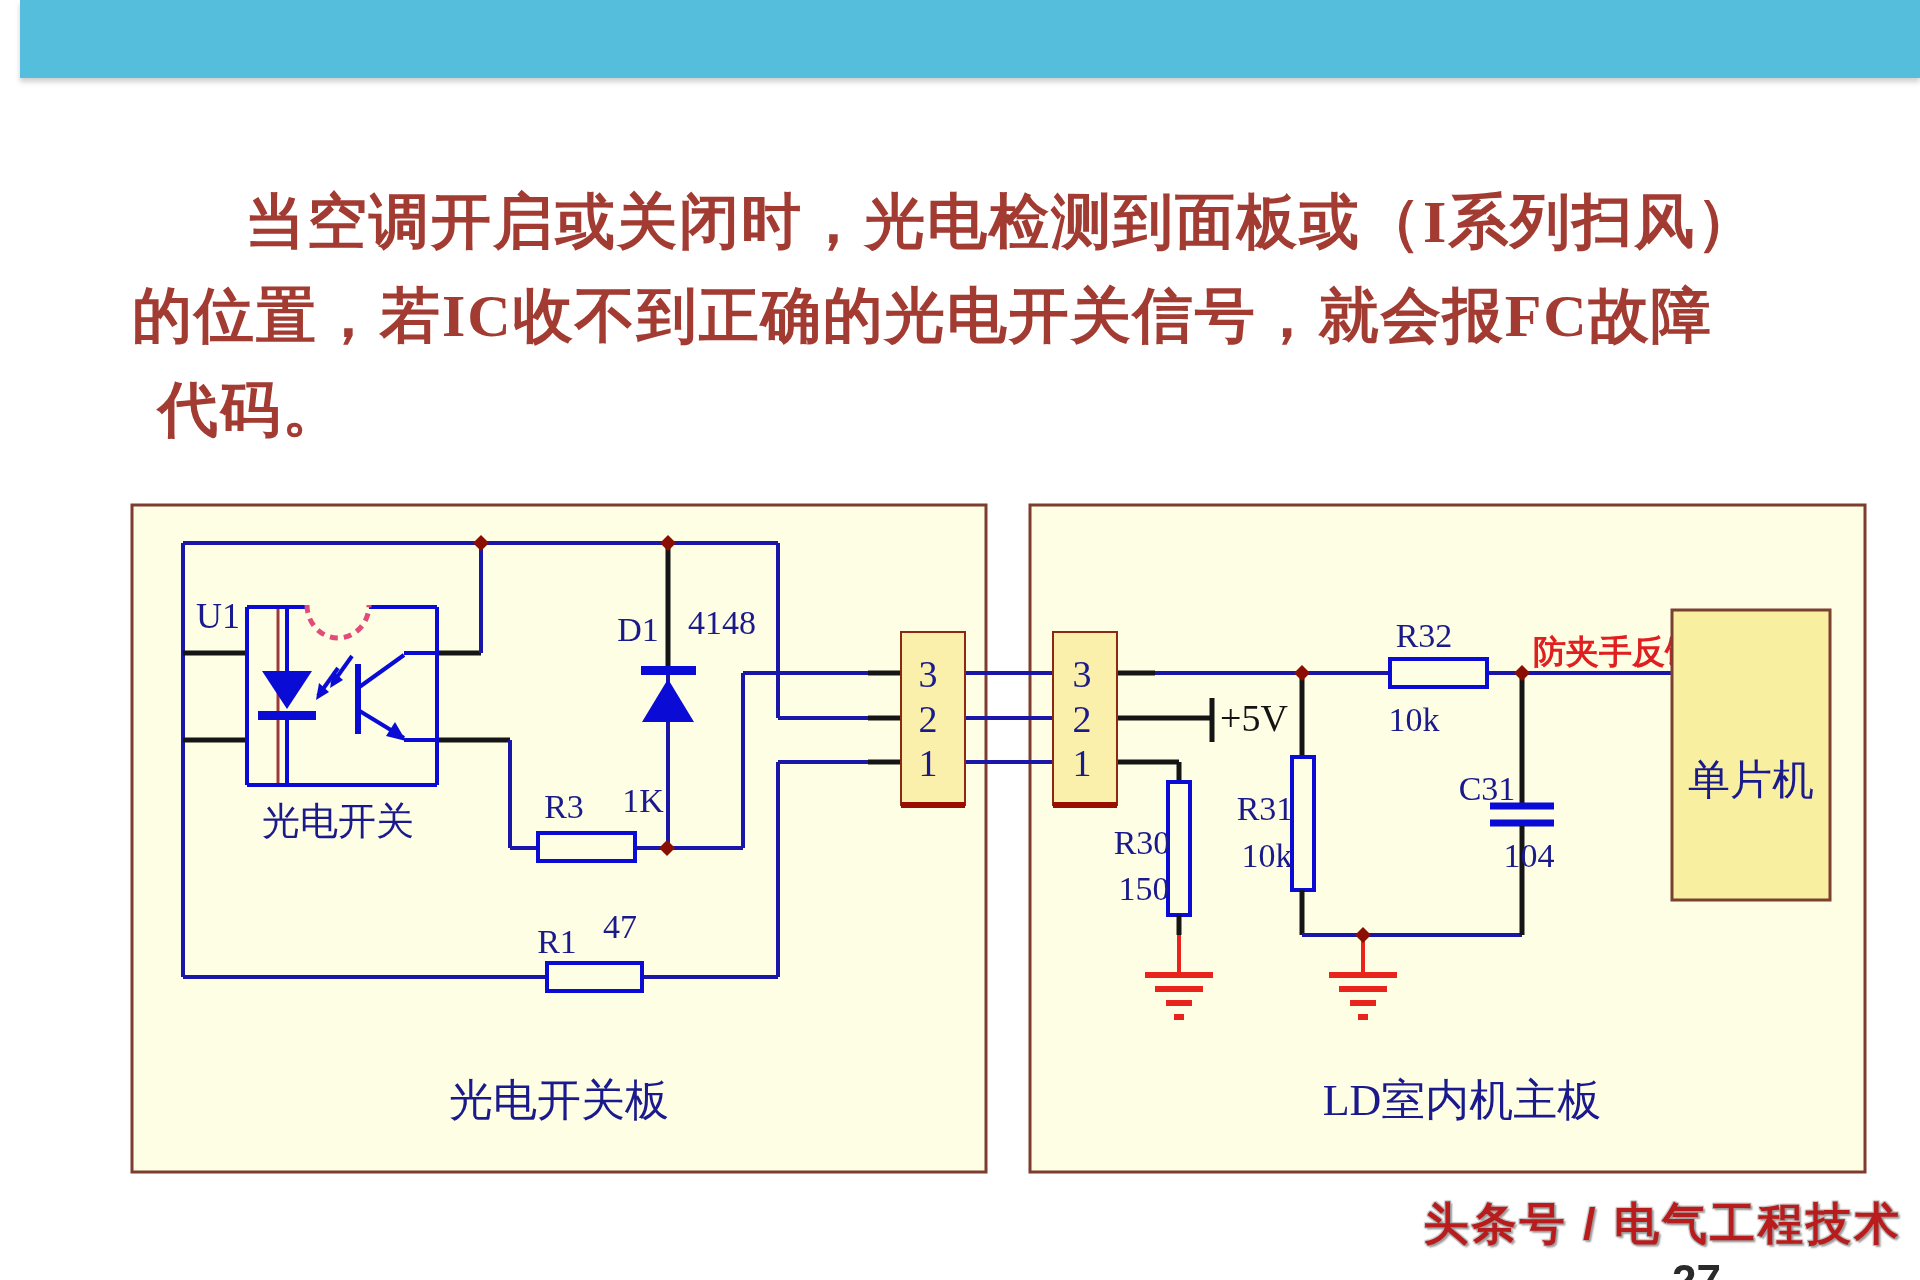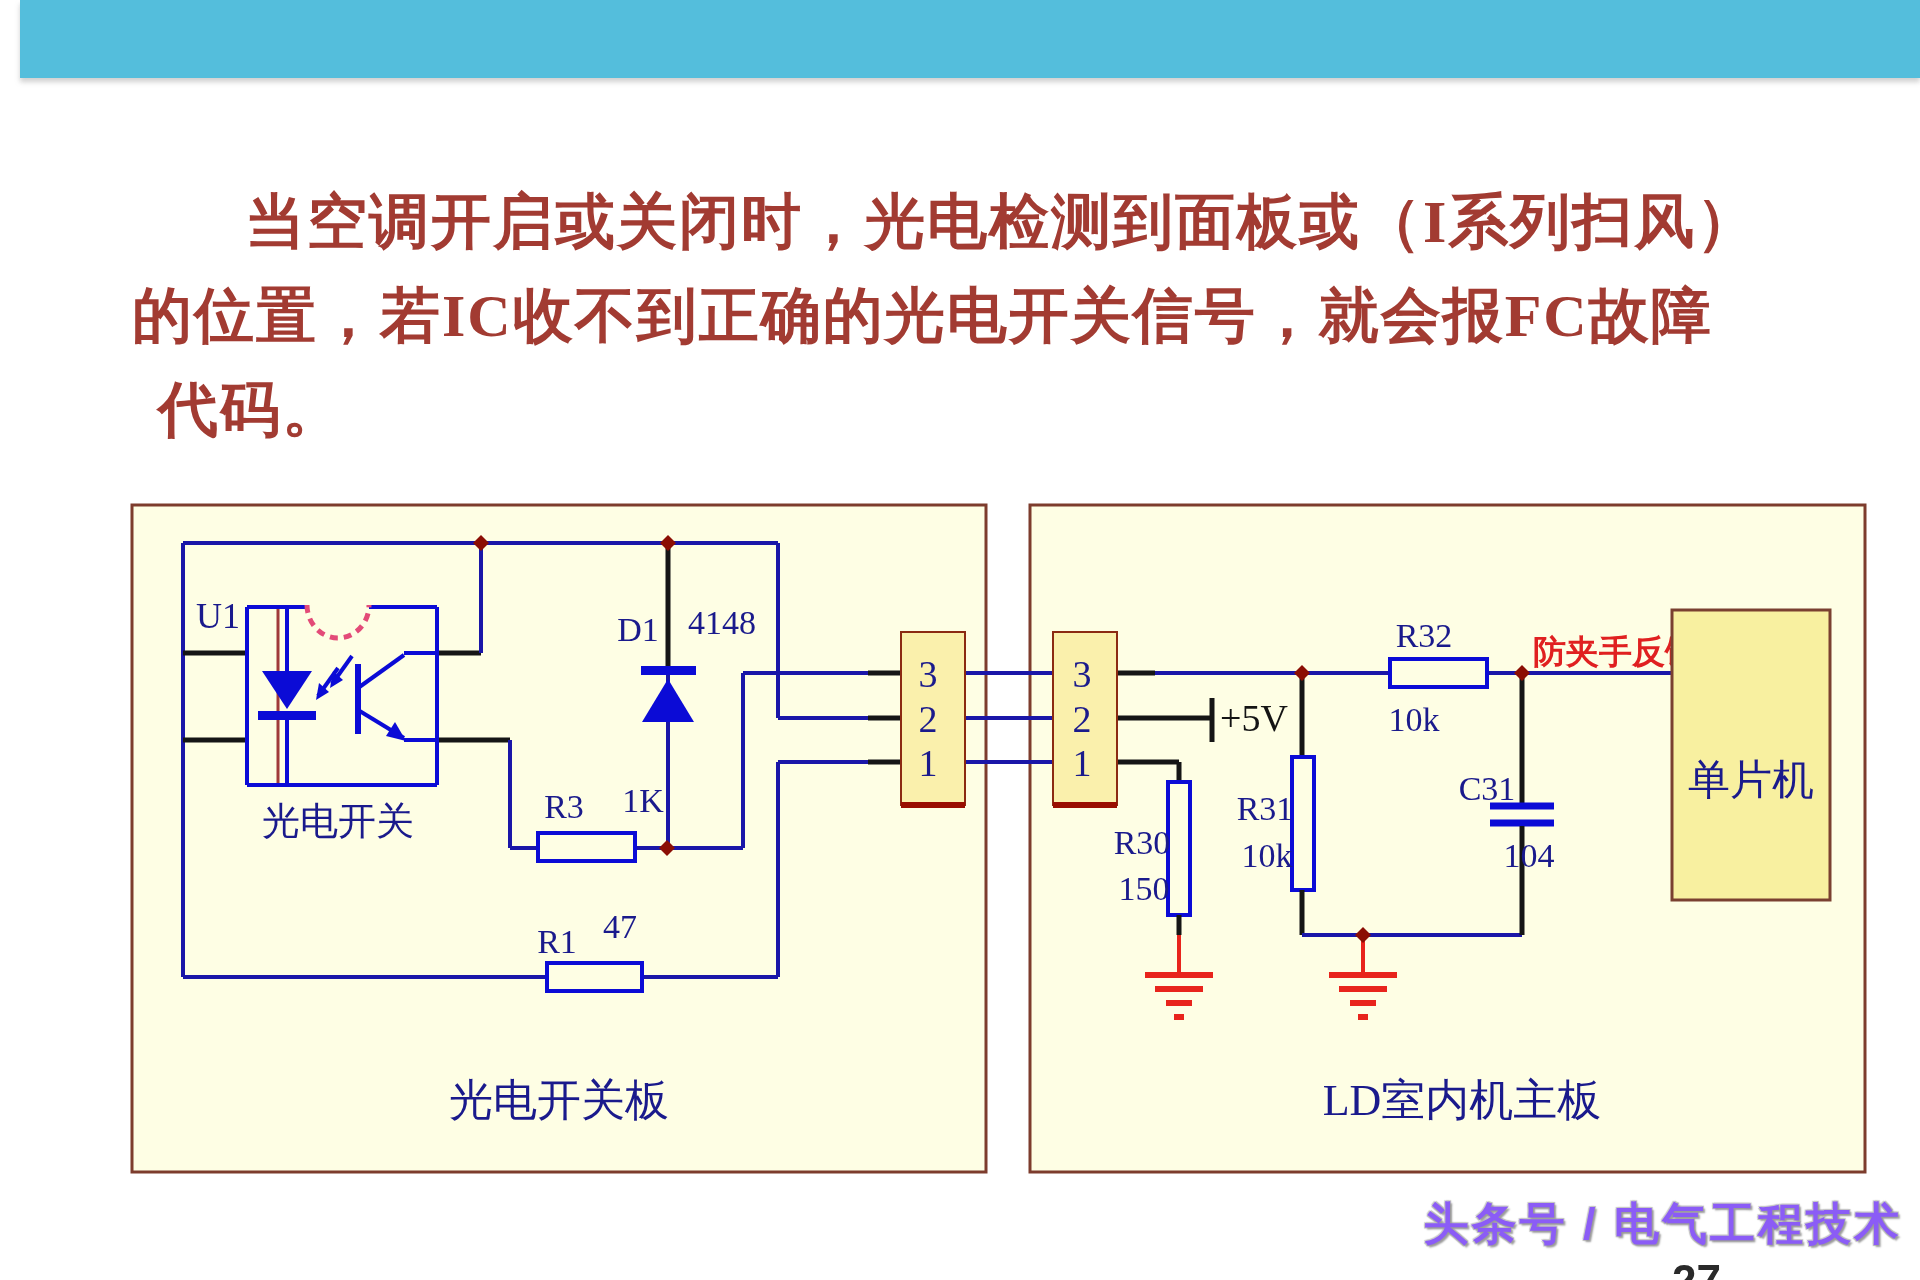--- a/index.html
+++ b/index.html
@@ -3,21 +3,21 @@
 <meta charset="utf-8">
 <style>
   html,body{margin:0;padding:0;background:#ffffff;width:1920px;height:1280px;overflow:hidden;}
   #stage{position:relative;width:1920px;height:1012px;background:#ffffff;font-family:"Liberation Serif","DejaVu Serif",serif;}
   #header-bar{position:absolute;left:20px;top:0;width:1900px;height:78px;background:#54BEDC;box-shadow:0 4px 5px rgba(120,120,120,.35);}
   .para-line{position:absolute;font-size:60px;font-weight:700;color:#A23B32;letter-spacing:2px;white-space:nowrap;font-family:"Liberation Serif","DejaVu Serif",serif;}
   #line1{left:245px;top:182px;}
   #line2{left:132px;top:276px;}
   #line3{left:158px;top:370px;}
   #circuit-svg{position:absolute;left:0;top:0;}
-  #watermark{position:absolute;right:18px;top:1194px;font-size:45px;color:#8b5cf6;letter-spacing:3px;white-space:nowrap;
+  #watermark{position:absolute;right:18px;top:1194px;font-size:45px;color:#b91c1c;letter-spacing:3px;white-space:nowrap;
     text-shadow:2px 2px 2px #9a9a9a,-1px -1px 1px #c8c8c8,1px -1px 1px #bbbbbb,-1px 1px 1px #bbbbbb;
     font-family:"Liberation Sans","DejaVu Sans",sans-serif;font-weight:700;}
   #page-number{position:absolute;left:1672px;top:1256px;font-size:44px;font-weight:700;color:#2a2a2a;
     font-family:"Liberation Sans",sans-serif;}
   svg text{font-family:"Liberation Serif","DejaVu Serif",serif;}
   .t-navy{fill:#1A1A8C;}
   .t-black{fill:#141414;}
   .t-red{fill:#E02020;}
   .wire-b{stroke:#1A16A8;stroke-width:4;fill:none;}
   .wire-k{stroke:#151515;stroke-width:5;fill:none;}

